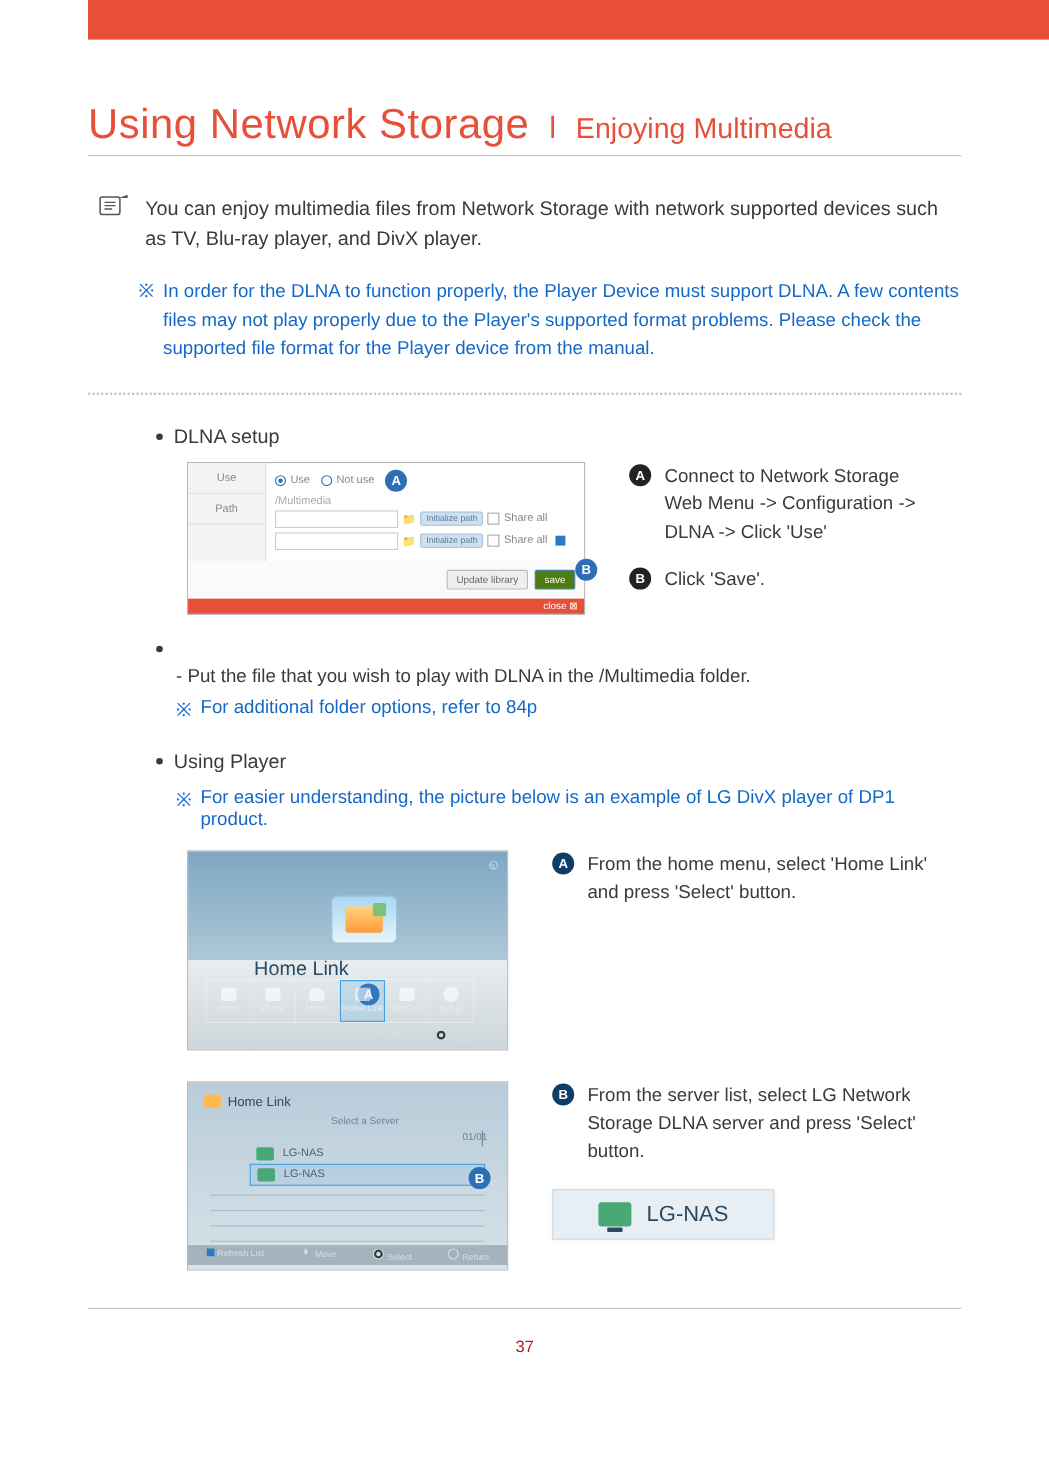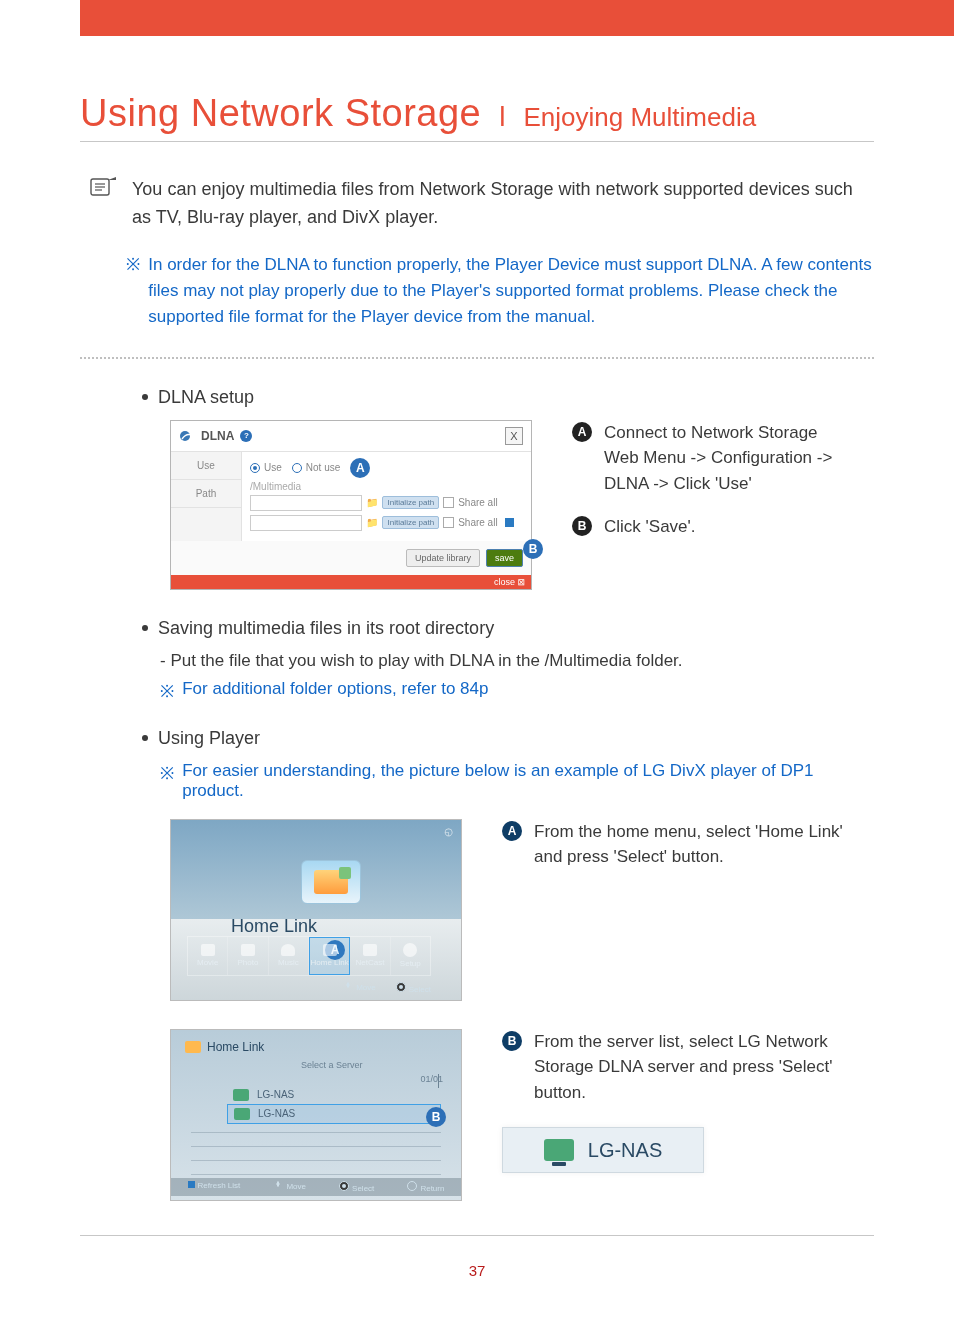--- a/index.html
+++ b/index.html
@@ -128,31 +128,20 @@
     <hr class="divider-dotted">
 
     <div class="bullet-row">
         <span class="dot"></span>
         <span>DLNA setup</span>
       </div>
 
     <div class="figure-row">
       <div class="fig-left">
         <div class="dlna-window">
-          <div class="dlna-head">
-            <span class="dlna-title">
-              <svg width="16" height="12" viewBox="0 0 16 12">
-                  <ellipse cx="6" cy="6" rx="5" ry="5" fill="#3a78b5"></ellipse>
-                  <path d="M3 9 Q8 2 14 6" stroke="#fff" stroke-width="1.4" fill="none"></path>
-                </svg>
-              <span>DLNA</span>
-              <span class="q-badge">?</span>
-            </span>
-            <span class="x-btn">X</span>
-          </div>
           <div class="dlna-body">
             <div class="dlna-lcol">
               <div>Use</div>
               <div>Path</div>
             </div>
             <div class="dlna-rcol">
               <div class="radio-row">
                 <span class="rdot on"></span>
                   <span>Use</span>
                 <span class="rdot" style="margin-left:6px;"></span>
@@ -192,21 +181,20 @@
           </div>
         <div class="callout">
             <span class="circle">B</span>
             <span class="callout-text">Click 'Save'.</span>
           </div>
       </div>
     </div>
 
     <div class="bullet-row">
         <span class="dot"></span>
-        <span>Saving multimedia files in its root directory</span>
       </div>
     <div class="sub-line">- Put the file that you wish to play with DLNA in the /Multimedia folder.</div>
     <div class="sub-note">
         <span>※</span>
         <span>For additional folder options, refer to 84p</span>
       </div>
 
     <div class="bullet-row">
         <span class="dot"></span>
         <span>Using Player</span>

